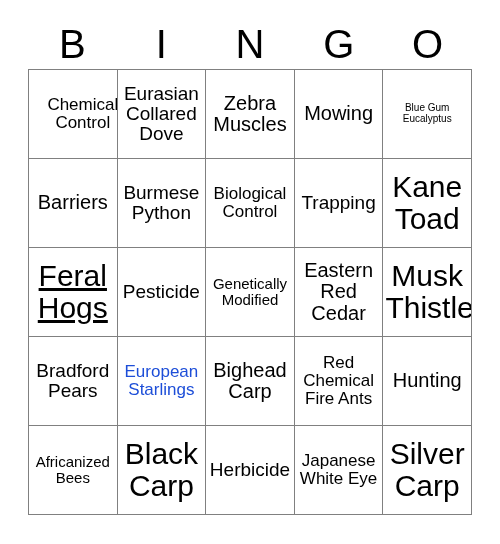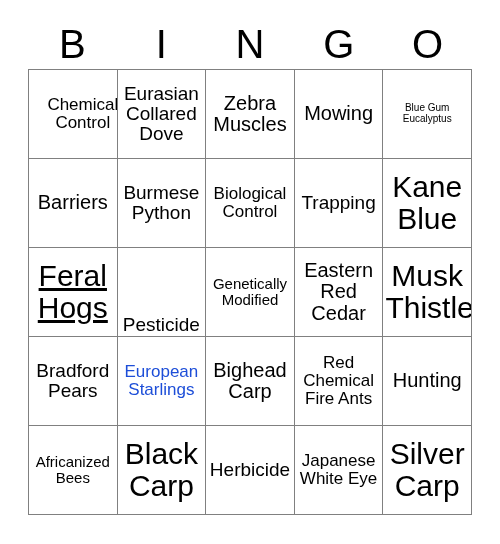--- a/index.html
+++ b/index.html
@@ -126,27 +126,27 @@
     <div class="bingo-cell" style="border-right-color: rgb(128, 128, 128); border-bottom-color: rgb(128, 128, 128); background: rgb(255, 255, 255);">
       <span class="cell-text fs-lg" style="color: rgb(0, 0, 0);">Burmese Python</span>
     </div>
     <div class="bingo-cell" style="border-right-color: rgb(128, 128, 128); border-bottom-color: rgb(128, 128, 128); background: rgb(255, 255, 255);">
       <span class="cell-text fs-md" style="color: rgb(0, 0, 0);">Biological Control</span>
     </div>
     <div class="bingo-cell" style="border-right-color: rgb(128, 128, 128); border-bottom-color: rgb(128, 128, 128); background: rgb(255, 255, 255);">
       <span class="cell-text fs-lg" style="color: rgb(0, 0, 0);">Trapping</span>
     </div>
     <div class="bingo-cell" style="border-right-color: rgb(128, 128, 128); border-bottom-color: rgb(128, 128, 128); background: rgb(255, 255, 255);">
-      <span class="cell-text fs-xxl" style="color: rgb(0, 0, 0);">Kane Blue</span>
+      <span class="cell-text fs-xxl" style="color: rgb(0, 0, 0);">Kane Toad</span>
     </div>
 
     <div class="bingo-cell" style="border-right-color: rgb(128, 128, 128); border-bottom-color: rgb(128, 128, 128); background: rgb(255, 255, 255);">
       <span class="cell-text fs-xxl" style="color: rgb(0, 0, 0); text-decoration: underline;">Feral Hogs</span>
     </div>
-    <div class="bingo-cell" style="border-right-color: rgb(128, 128, 128); border-bottom-color: rgb(128, 128, 128); background: rgb(255, 255, 255); align-items: flex-end;">
+    <div class="bingo-cell" style="border-right-color: rgb(128, 128, 128); border-bottom-color: rgb(128, 128, 128); background: rgb(255, 255, 255);">
       <span class="cell-text fs-lg" style="color: rgb(0, 0, 0);">Pesticide</span>
     </div>
     <div class="bingo-cell" style="border-right-color: rgb(128, 128, 128); border-bottom-color: rgb(128, 128, 128); background: rgb(255, 255, 255);">
       <span class="cell-text fs-sm" style="color: rgb(0, 0, 0);">Genetically Modified</span>
     </div>
     <div class="bingo-cell" style="border-right-color: rgb(128, 128, 128); border-bottom-color: rgb(128, 128, 128); background: rgb(255, 255, 255);">
       <span class="cell-text fs-xl" style="color: rgb(0, 0, 0);">Eastern Red Cedar</span>
     </div>
     <div class="bingo-cell" style="border-right-color: rgb(128, 128, 128); border-bottom-color: rgb(128, 128, 128); background: rgb(255, 255, 255);">
       <span class="cell-text fs-xxl" style="color: rgb(0, 0, 0);">Musk Thistle</span>

